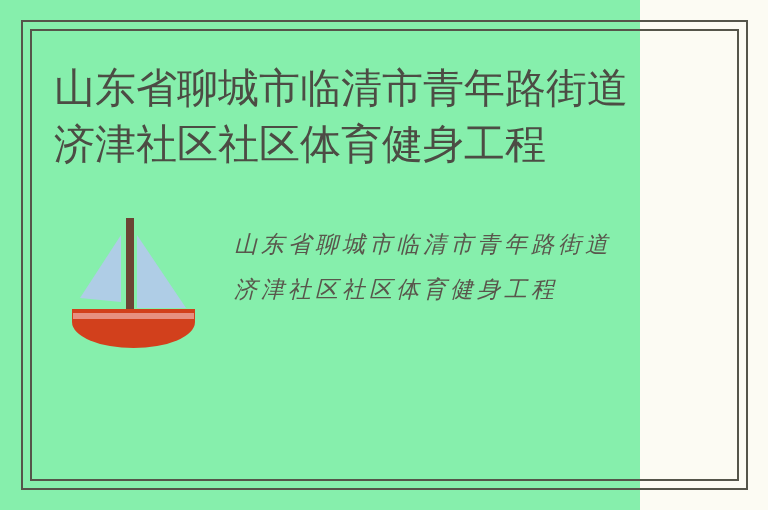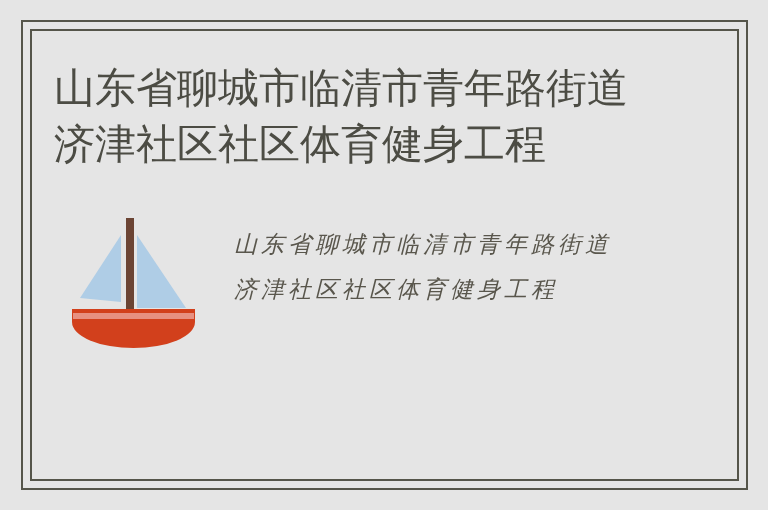--- a/index.html
+++ b/index.html
@@ -9,23 +9,23 @@
   body {
     width: 768px;
     height: 510px;
     background: #FCFBF3;
     font-family: "Liberation Sans", sans-serif;
     overflow: hidden;
   }
 
   .card {
     position: relative;
-    width: 768px;
+    width: 640px;
     height: 510px;
-    background: #e5e5e5;
+    background: #86efac;
     box-sizing: border-box;
   }
 
   
   .frame-outer {
     position: absolute;
     left: 21px;
     top: 20px;
     width: 727px;
     height: 470px;

